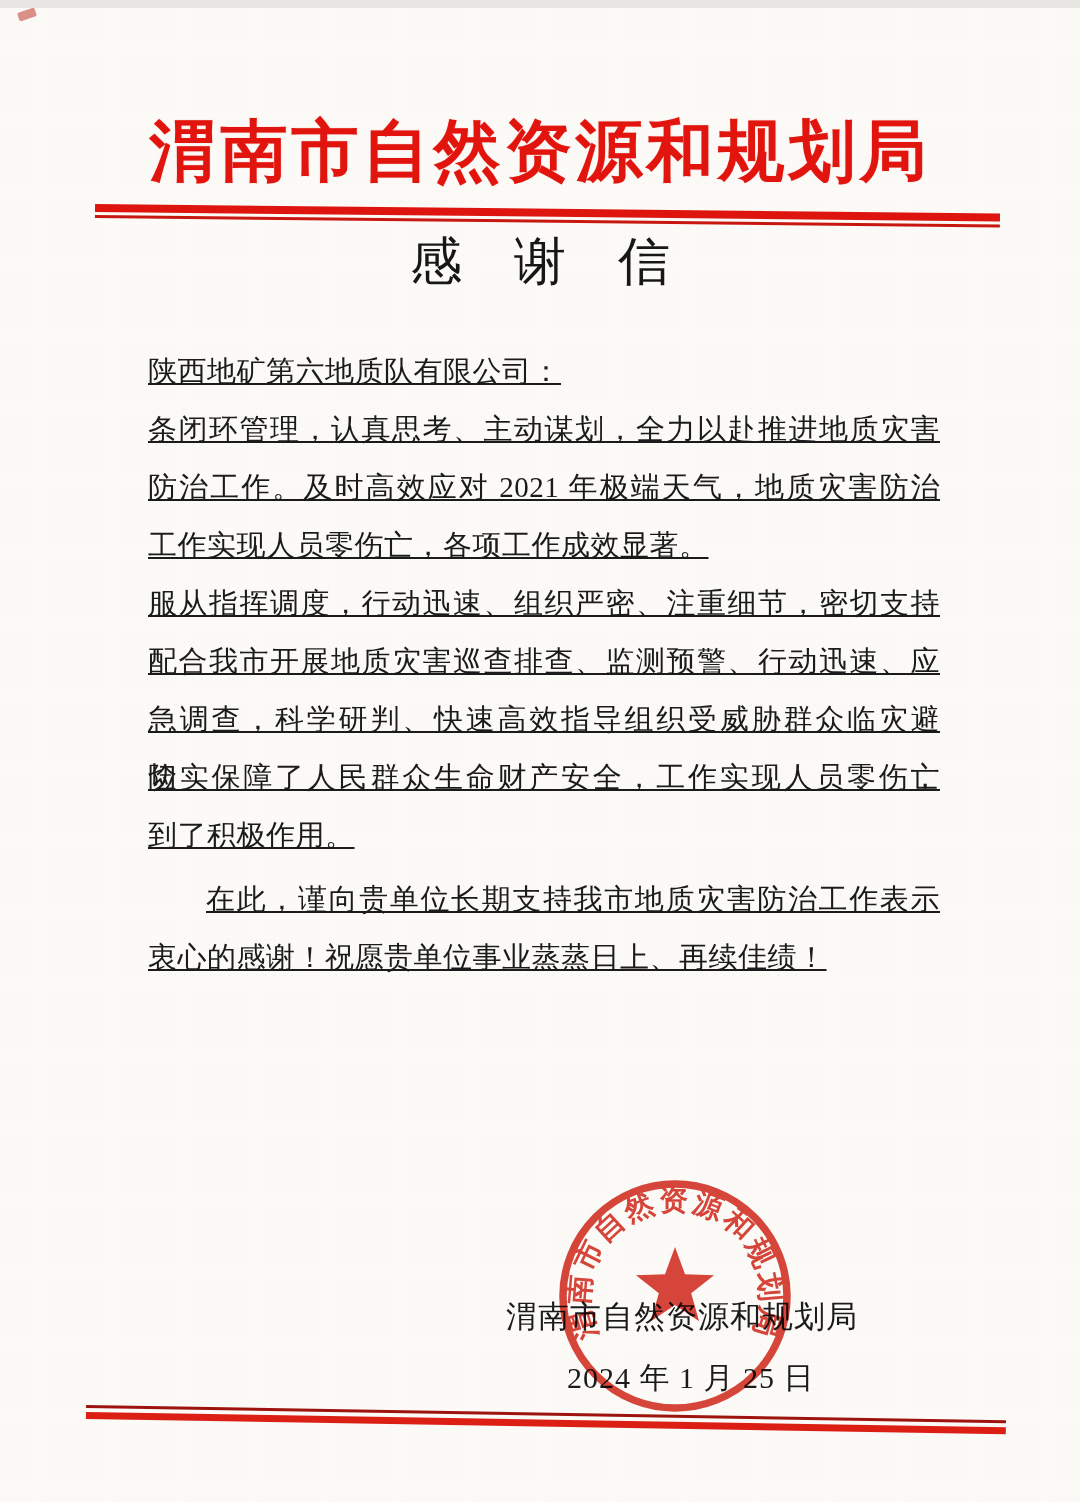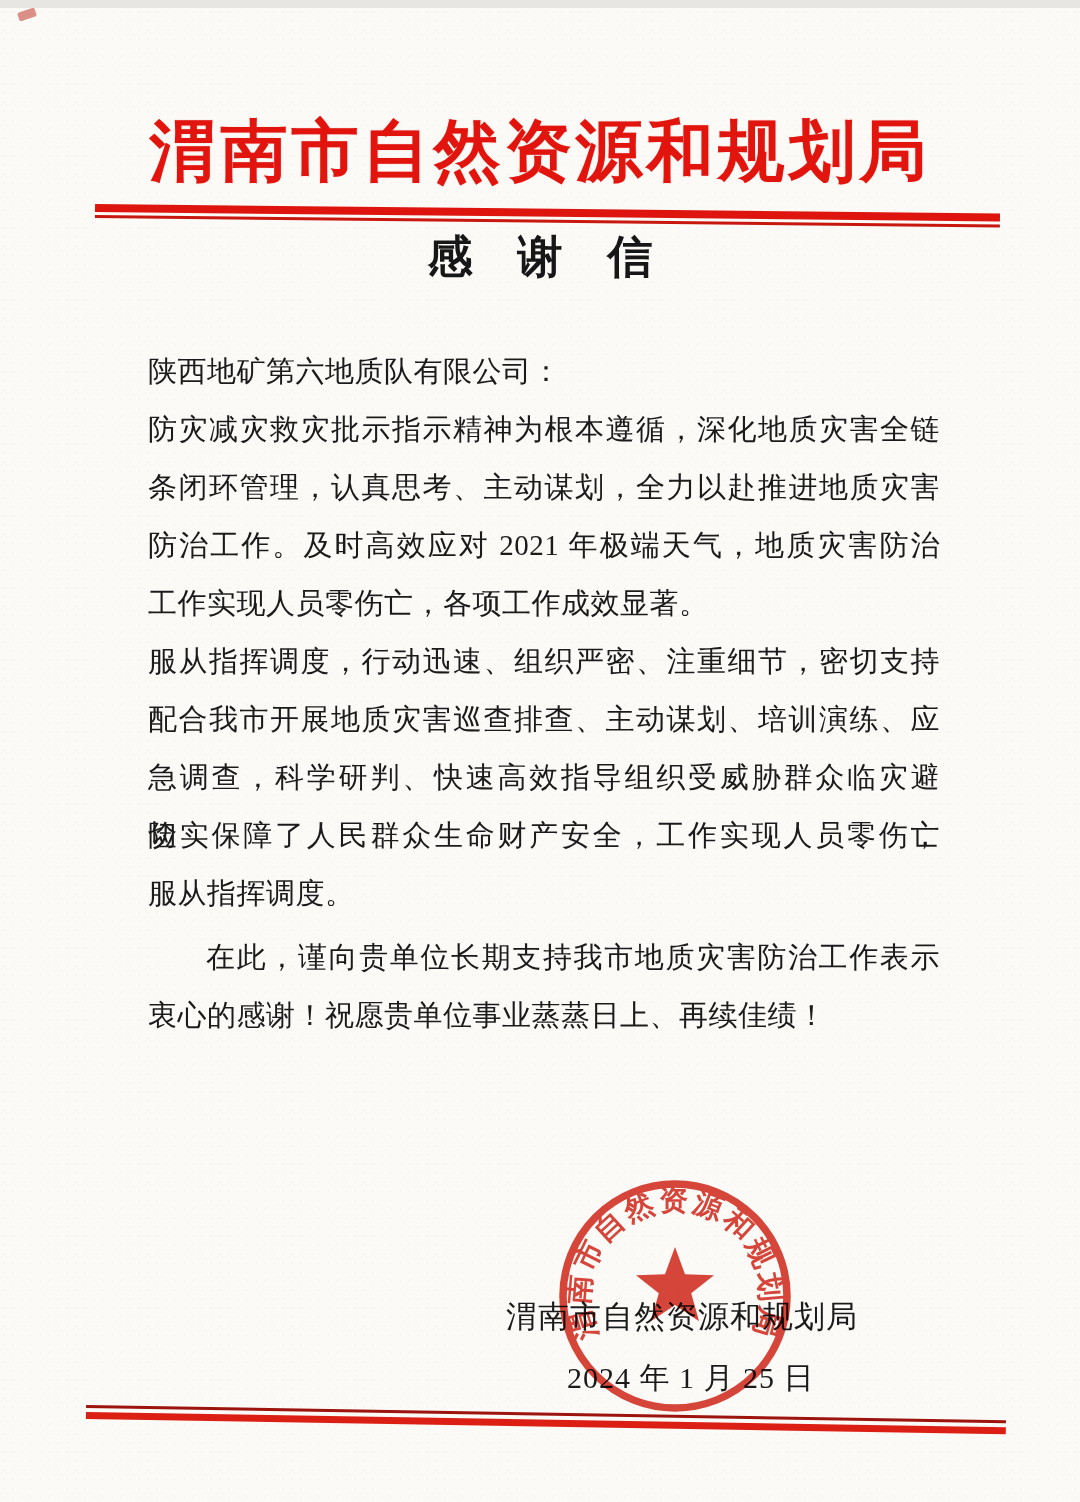--- a/index.html
+++ b/index.html
@@ -31,33 +31,34 @@
     position:absolute;left:95px;top:196px;width:905px;
     transform:rotate(0.6deg);transform-origin:left center;
   }
   .rule-top .thick{height:8px;background:#de150e;}
   .rule-top .gap{height:3px;}
   .rule-top .thin{height:3px;background:#c8170f;}
   .doc-title{
     position:absolute;top:219px;left:0;width:100%;
     text-align:center;
     font-family:"Liberation Sans","DejaVu Sans",sans-serif;
-    font-size:45px;font-weight:700;
+    font-size:52px;font-weight:400;
     color:#171717;
     white-space:nowrap;
   }
   .body-block{
     position:absolute;left:148px;top:334px;width:792px;
     color:#1b1b1b;
   }
   .line{
     font-size:29px;
     line-height:58px;height:58px;
     letter-spacing:.5px;
     white-space:normal;
+    text-decoration:underline;
   }
   .line.fill{text-align:justify;text-align-last:justify;}
   .line.indent{text-indent:58px;}
   .signature{
     position:absolute;left:506px;top:1288px;
     font-size:31px;letter-spacing:1px;color:#1b1b1b;
     white-space:nowrap;
   }
   .date{
     position:absolute;left:567px;top:1350px;
@@ -90,29 +91,28 @@
   <div class="rule-top">
     <div class="thick"></div>
     <div class="gap"></div>
     <div class="thin"></div>
   </div>
 
   <div class="doc-title">感　谢　信</div>
 
   <div class="body-block">
       <div class="line">陕西地矿第六地质队有限公司：</div>
-      <div class="line fill">防灾减灾救灾批示指示精神为根本遵循，深化地质灾害全链</div>
       <div class="line fill">条闭环管理，认真思考、主动谋划，全力以赴推进地质灾害</div>
       <div class="line fill">防治工作。及时高效应对 2021 年极端天气，地质灾害防治</div>
       <div class="line">工作实现人员零伤亡，各项工作成效显著。</div>
       <div class="line fill">服从指挥调度，行动迅速、组织严密、注重细节，密切支持</div>
-      <div class="line fill">配合我市开展地质灾害巡查排查、主动谋划、培训演练、应</div>
+      <div class="line fill">配合我市开展地质灾害巡查排查、监测预警、行动迅速、应</div>
       <div class="line fill">急调查，科学研判、快速高效指导组织受威胁群众临灾避险，</div>
       <div class="line fill">切实保障了人民群众生命财产安全，工作实现人员零伤亡</div>
-      <div class="line">服从指挥调度。</div>
+      <div class="line">到了积极作用。</div>
       <div class="line indent fill" style="margin-top: 6px;">在此，谨向贵单位长期支持我市地质灾害防治工作表示</div>
       <div class="line">衷心的感谢！祝愿贵单位事业蒸蒸日上、再续佳绩！</div>
     </div>
 
   <div class="signature">渭南市自然资源和规划局</div>
 
   <div class="date">2024 年 1 月 25 日</div>
 
   <svg class="stamp" viewBox="0 0 244 244" xmlns="http://www.w3.org/2000/svg">
     <defs>

